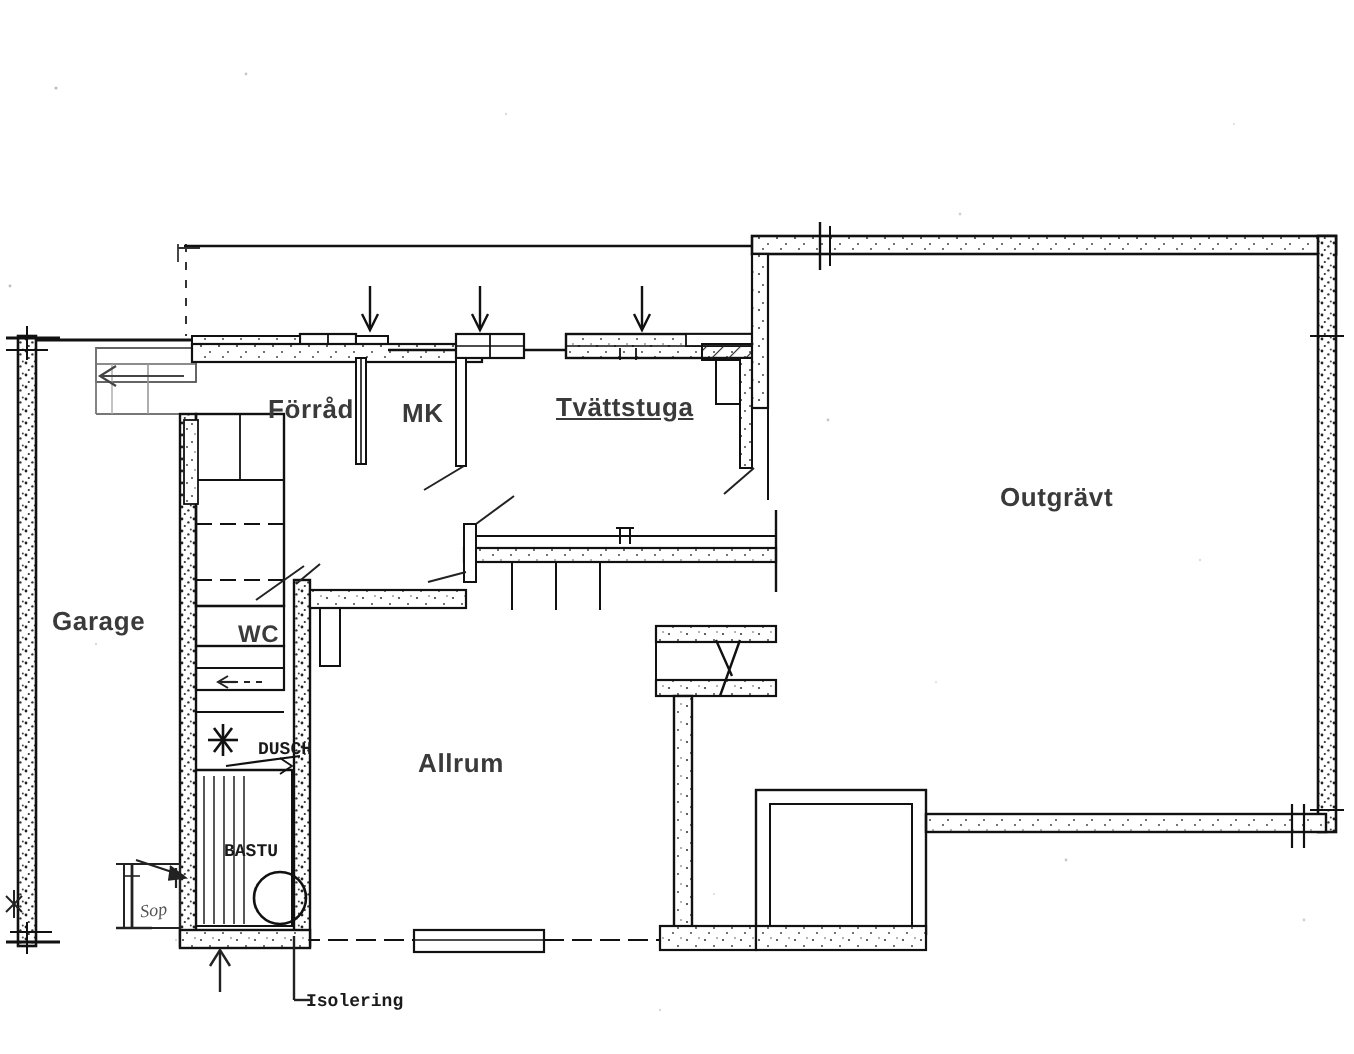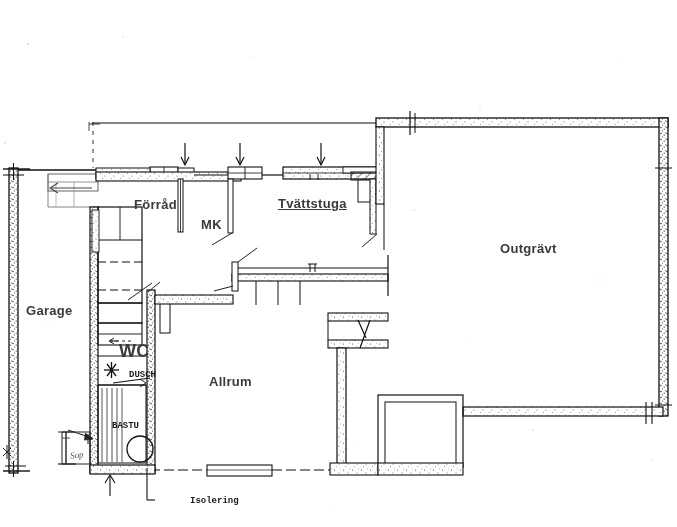--- a/index.html
+++ b/index.html
@@ -26,21 +26,21 @@
   }
   .room-label {
     position: absolute;
     font-family: "Liberation Sans", sans-serif;
     font-weight: bold;
     color: #3a3a3a;
     white-space: nowrap;
     letter-spacing: 0.3px;
   }
   .lbl-big { font-size: 13px; }
-  .lbl-mid { font-size: 18px; margin-top: 31px; }
+  .lbl-mid { font-size: 12px; }
   .ann-label {
     position: absolute;
     font-family: "Liberation Mono", monospace;
     font-weight: bold;
     color: #1a1a1a;
     white-space: nowrap;
     font-size: 9px;
     letter-spacing: 0px;
   }
   .hand-label {
@@ -395,24 +395,24 @@
     </g>
     <g>
       <line x1="321" y1="143" x2="321" y2="164" stroke="#111" stroke-width="1.2"></line>
       <polyline points="317,157 321,165 325,157" fill="none" stroke="#111" stroke-width="1.2"></polyline>
     </g>
 
   </svg>
 
   <div class="room-label lbl-big" style="left:26px; top:303px;">Garage</div>
   <div class="room-label lbl-big" style="left:134px; top:197px;">Förråd</div>
-  <div class="room-label lbl-big" style="left:201px; top:217px;">MK</div>
+  <div class="room-label lbl-big" style="left:201px; top:199px;">MK</div>
   <div class="room-label lbl-big" style="left:278px; top:196px;text-decoration:underline;">Tvättstuga</div>
   <div class="room-label lbl-big" style="left:500px; top:241px;">Outgrävt</div>
   <div class="room-label lbl-big" style="left:209px; top:374px;">Allrum</div>
   <div class="room-label lbl-mid" style="left:119px; top:310px;">WC</div>
 
   <div class="ann-label" style="left:117px; top:370px;padding-left:12px;">DUSCH</div>
   <div class="ann-label" style="left:112px; top:421px;">BASTU</div>
-  <div class="ann-label" style="left:153px; top:496px;margin-left:37px;">Isolering</div>
+  <div class="ann-label" style="left:153px; top:496px;">Isolering</div>
   <div class="hand-label" style="left:70px; top:450px;">Sop</div>
 
 </div>
 
 </body></html>

